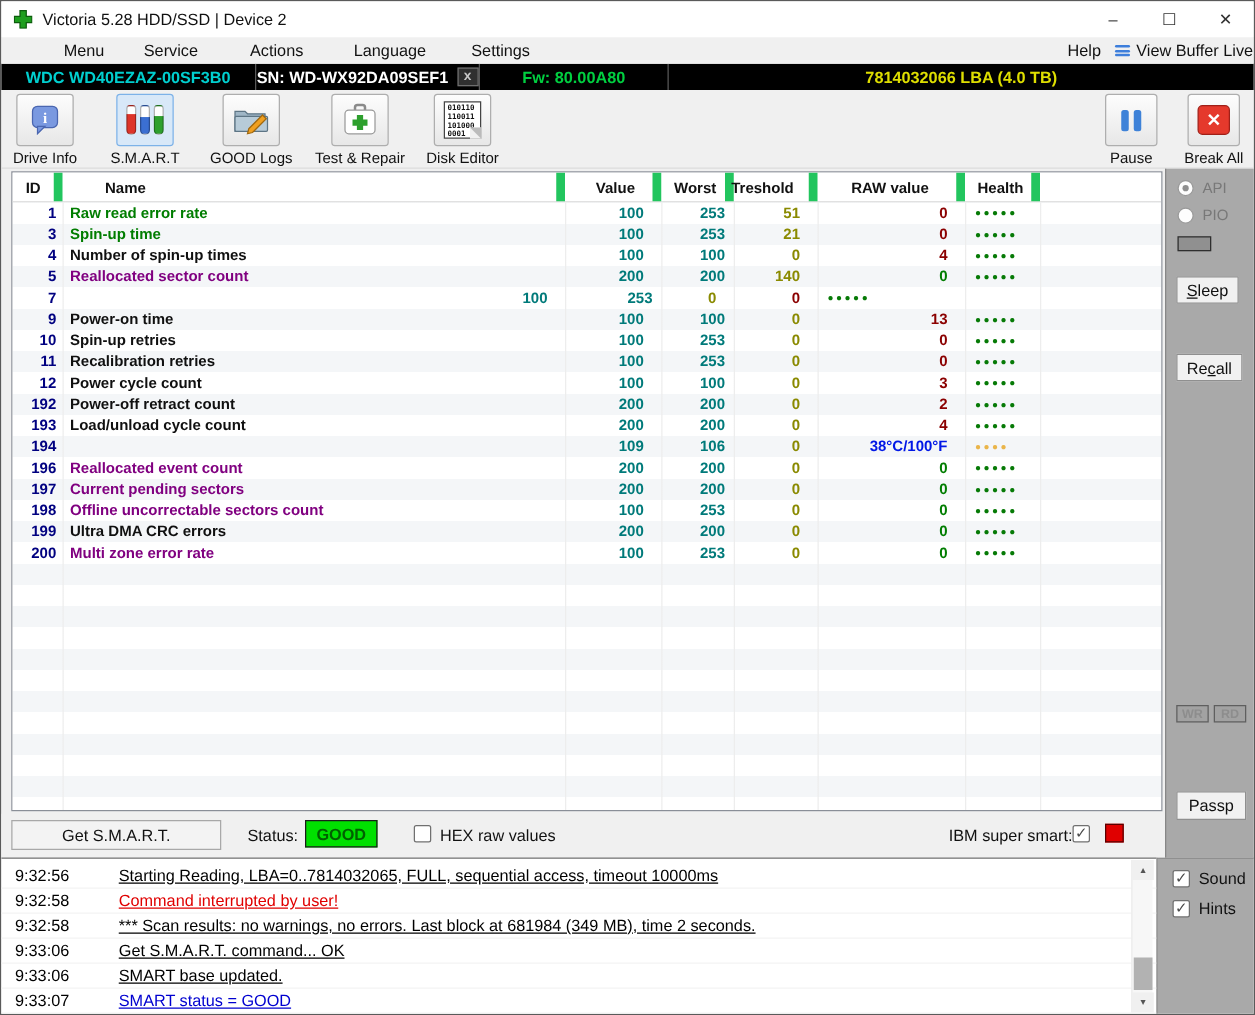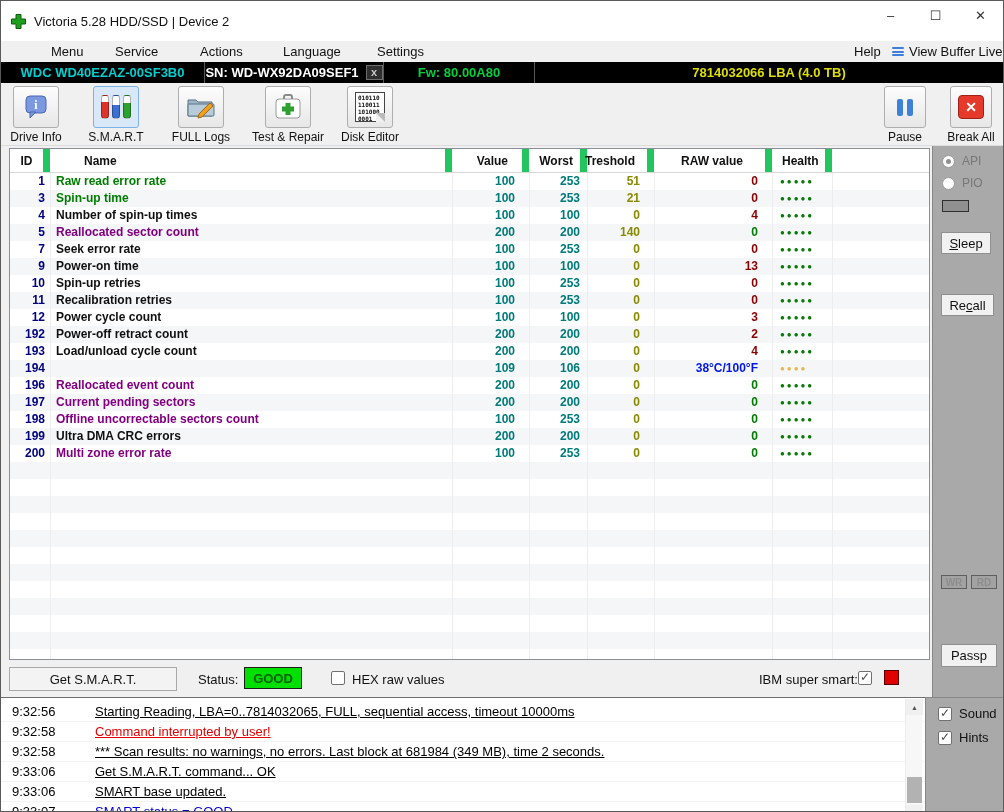--- a/index.html
+++ b/index.html
@@ -1,20 +1,20 @@
 <!DOCTYPE html>
 <html><head>
 <meta charset="utf-8">
 <style>
   * { box-sizing: border-box; }
   body { margin: 0; background: #ffffff; font-family: "Liberation Sans", sans-serif; }
   .window { width: 1004px; height: 812px; border: 1px solid #5a5a5a; position: relative; background: #f0f0f0; overflow: hidden; }
 
   
-  .titlebar { height: 40px; background: #ffffff; display: flex; align-items: center; position: relative; }
+  .titlebar { height: 29px; background: #ffffff; display: flex; align-items: center; position: relative; }
   .app-icon { margin-left: 10px; width: 15px; height: 15px; flex: 0 0 auto; }
   .title-text { margin-left: 8px; font-size: 13px; color: #111; }
   .win-controls { position: absolute; right: 0; top: 0; height: 29px; display: flex; }
   .win-btn { width: 45px; height: 29px; display: flex; align-items: center; justify-content: center; font-size: 13px; color: #333; }
 
   
   .menubar { height: 21px; background: #f0f0f0; position: relative; font-size: 13px; color: #111; }
   .menu-item { position: absolute; top: 3px; margin-left: 40px; }
   .view-buffer { position: absolute; top: 3px; left: 891px; display: flex; align-items: center; gap: 5px; }
   .vb-icon { width: 12px; height: 11px; display: flex; flex-direction: column; justify-content: space-between; padding: 1px 0; }
@@ -190,21 +190,21 @@
       <div class="tool-label">S.M.A.R.T</div>
     </div>
     <div class="tool" style="left:164px;width:72px">
       <div class="tbtn">
         <svg width="30" height="26" viewBox="0 0 30 26">
           <path d="M2 6 h8 l2 2 h14 v14 h-24 z" fill="#9fb6c6" stroke="#5d7585"></path>
           <rect x="2" y="10" width="26" height="12" rx="1" fill="#b7cbd8" stroke="#5d7585"></rect>
           <polygon points="13,20 24,9 27,12 16,23 12,24" fill="#f0a020" stroke="#a06810"></polygon>
         </svg>
       </div>
-      <div class="tool-label">FULL Logs</div>
+      <div class="tool-label">GOOD Logs</div>
     </div>
     <div class="tool" style="left:247px;width:80px">
       <div class="tbtn">
         <svg width="30" height="28" viewBox="0 0 30 28">
           <path d="M11 6 v-2 a2 2 0 0 1 2-2 h4 a2 2 0 0 1 2 2 v2" fill="none" stroke="#8a8a8a" stroke-width="2"></path>
           <rect x="3" y="6" width="24" height="19" rx="3" fill="#ffffff" stroke="#9a9a9a"></rect>
           <path d="M12.5 10 h5 v3.5 h3.5 v5 h-3.5 v3.5 h-5 v-3.5 h-3.5 v-5 h3.5 z" fill="#2ea02e"></path>
         </svg>
       </div>
       <div class="tool-label">Test &amp; Repair</div>
@@ -284,21 +284,20 @@
                 <div class="td td-id" style="color: rgb(0, 0, 128);">5</div>
                 <div class="td td-name" style="color: rgb(128, 0, 128);">Reallocated sector count</div>
                 <div class="td td-value" style="color: rgb(0, 122, 122);">200</div>
                 <div class="td td-worst" style="color: rgb(0, 122, 122);">200</div>
                 <div class="td td-tres" style="color: rgb(138, 138, 0);">140</div>
                 <div class="td td-raw" style="color: rgb(0, 125, 0);">0</div>
                 <div class="td td-health" style="color: rgb(6, 122, 6);">●●●●●</div>
               </div>
               <div class="trow">
                 <div class="td td-id" style="color: rgb(0, 0, 128);">7</div>
-                <div class="td td-name" style="color: rgb(16, 16, 16);">Seek error rate</div>
                 <div class="td td-value" style="color: rgb(0, 122, 122);">100</div>
                 <div class="td td-worst" style="color: rgb(0, 122, 122);">253</div>
                 <div class="td td-tres" style="color: rgb(138, 138, 0);">0</div>
                 <div class="td td-raw" style="color: rgb(139, 0, 0);">0</div>
                 <div class="td td-health" style="color: rgb(6, 122, 6);">●●●●●</div>
               </div>
               <div class="trow">
                 <div class="td td-id" style="color: rgb(0, 0, 128);">9</div>
                 <div class="td td-name" style="color: rgb(16, 16, 16);">Power-on time</div>
                 <div class="td td-value" style="color: rgb(0, 122, 122);">100</div>

